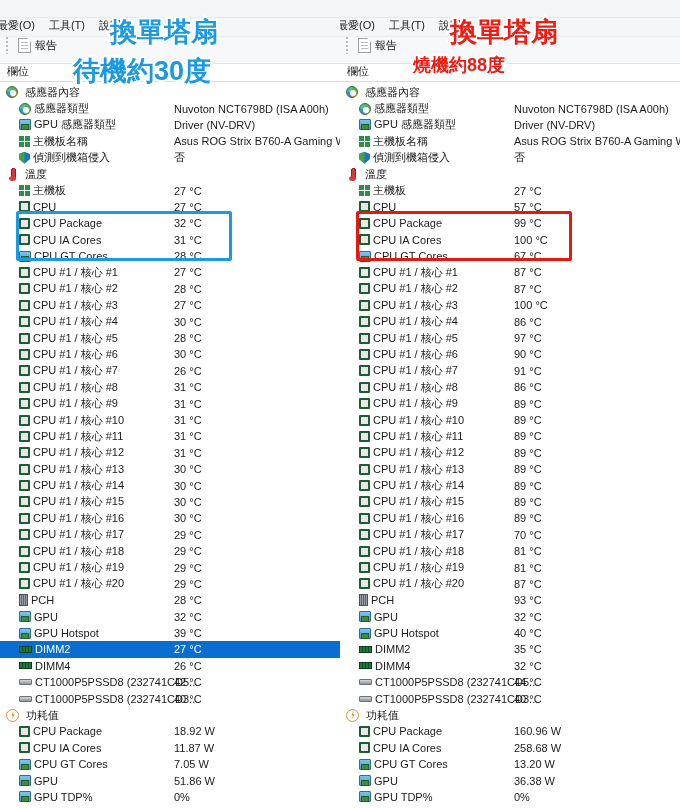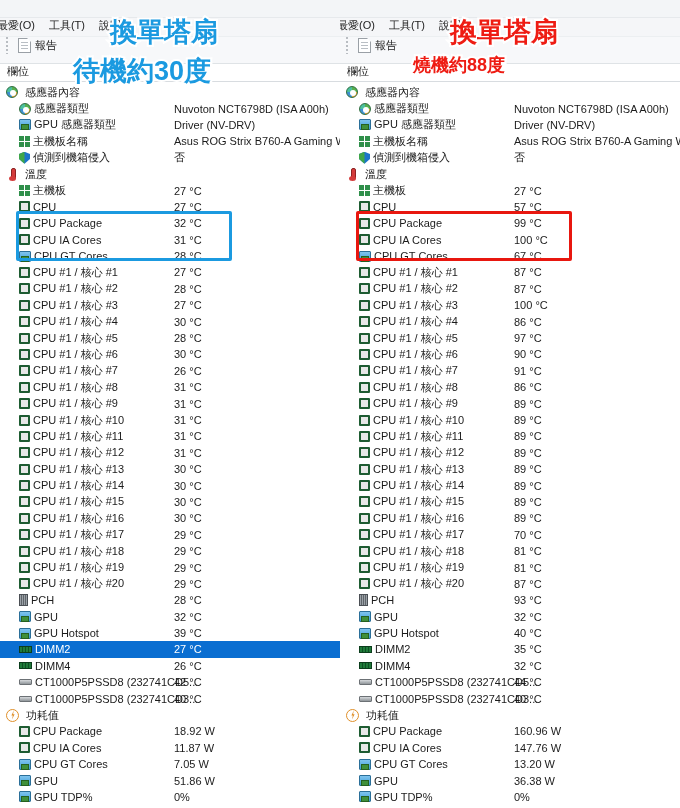--- a/index.html
+++ b/index.html
@@ -877,21 +877,21 @@
             <span class="ic ic-cpu"></span>
           </span>
           <span class="lbl">CPU Package</span>
           <span class="val">160.96 W</span>
         </div>
         <div class="row lvl1">
           <span class="ico">
             <span class="ic ic-cpu"></span>
           </span>
           <span class="lbl">CPU IA Cores</span>
-          <span class="val">147.76 W</span>
+          <span class="val">258.68 W</span>
         </div>
         <div class="row lvl1">
           <span class="ico">
             <span class="ic ic-gpu"></span>
           </span>
           <span class="lbl">CPU GT Cores</span>
           <span class="val">13.20 W</span>
         </div>
         <div class="row lvl1">
           <span class="ico">

